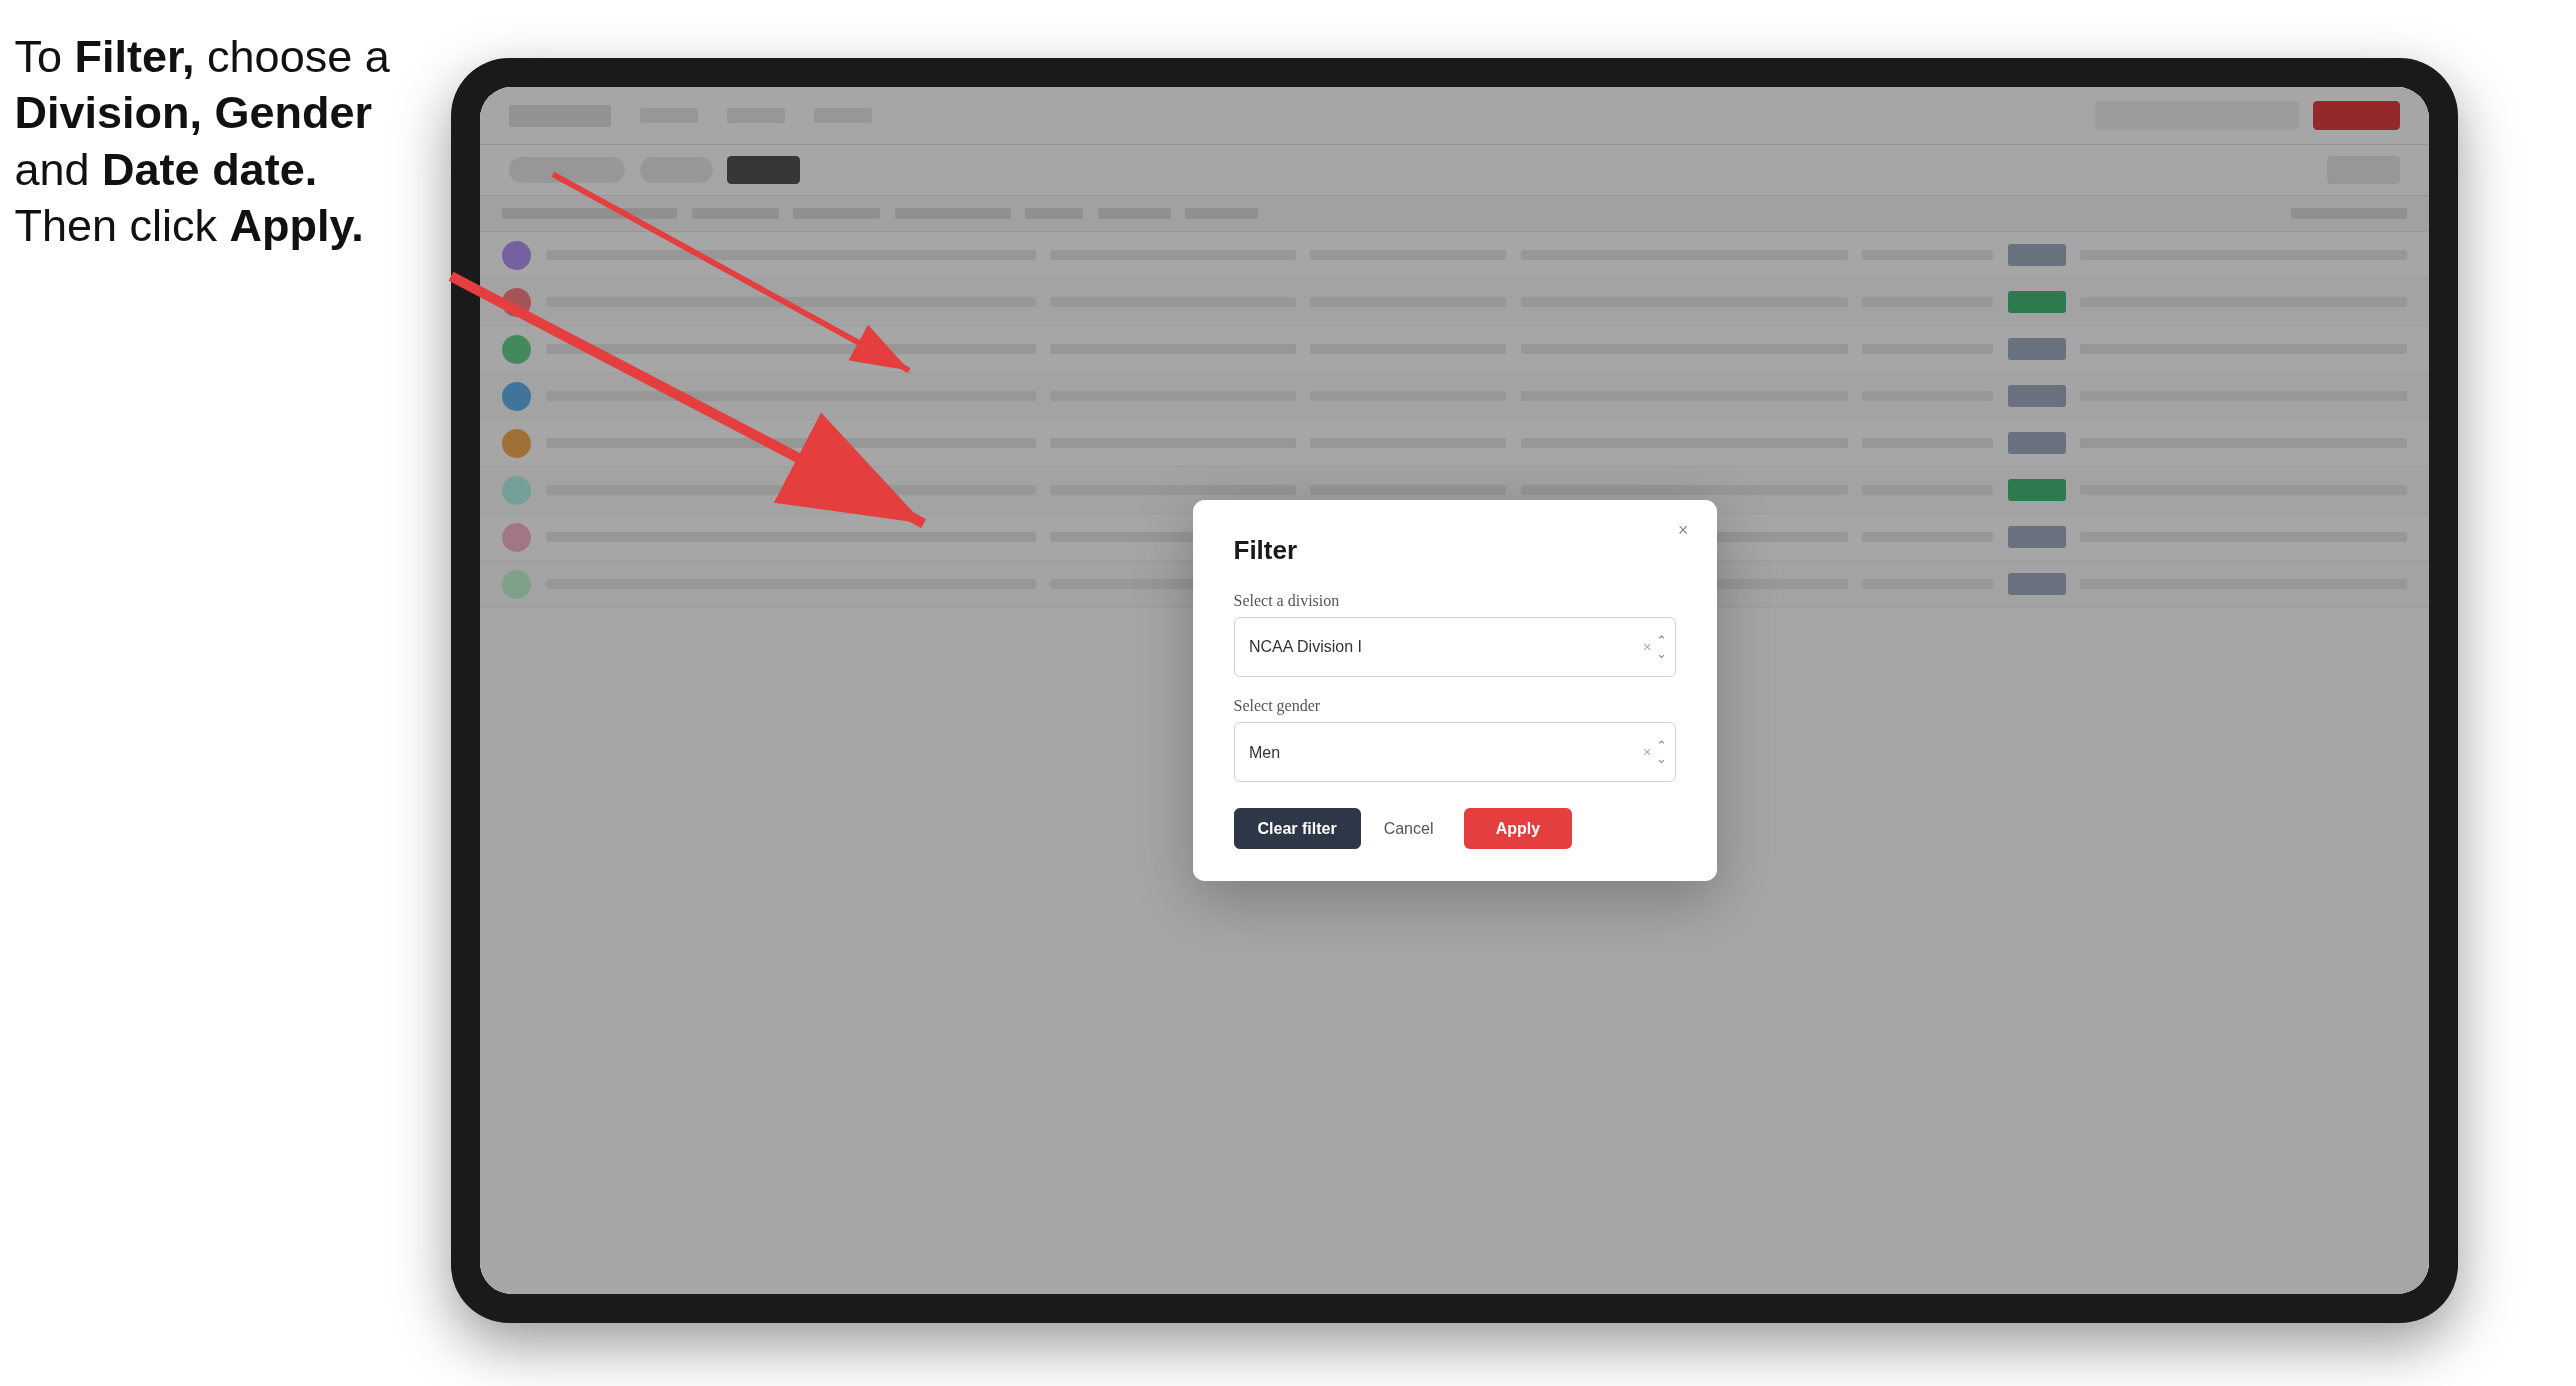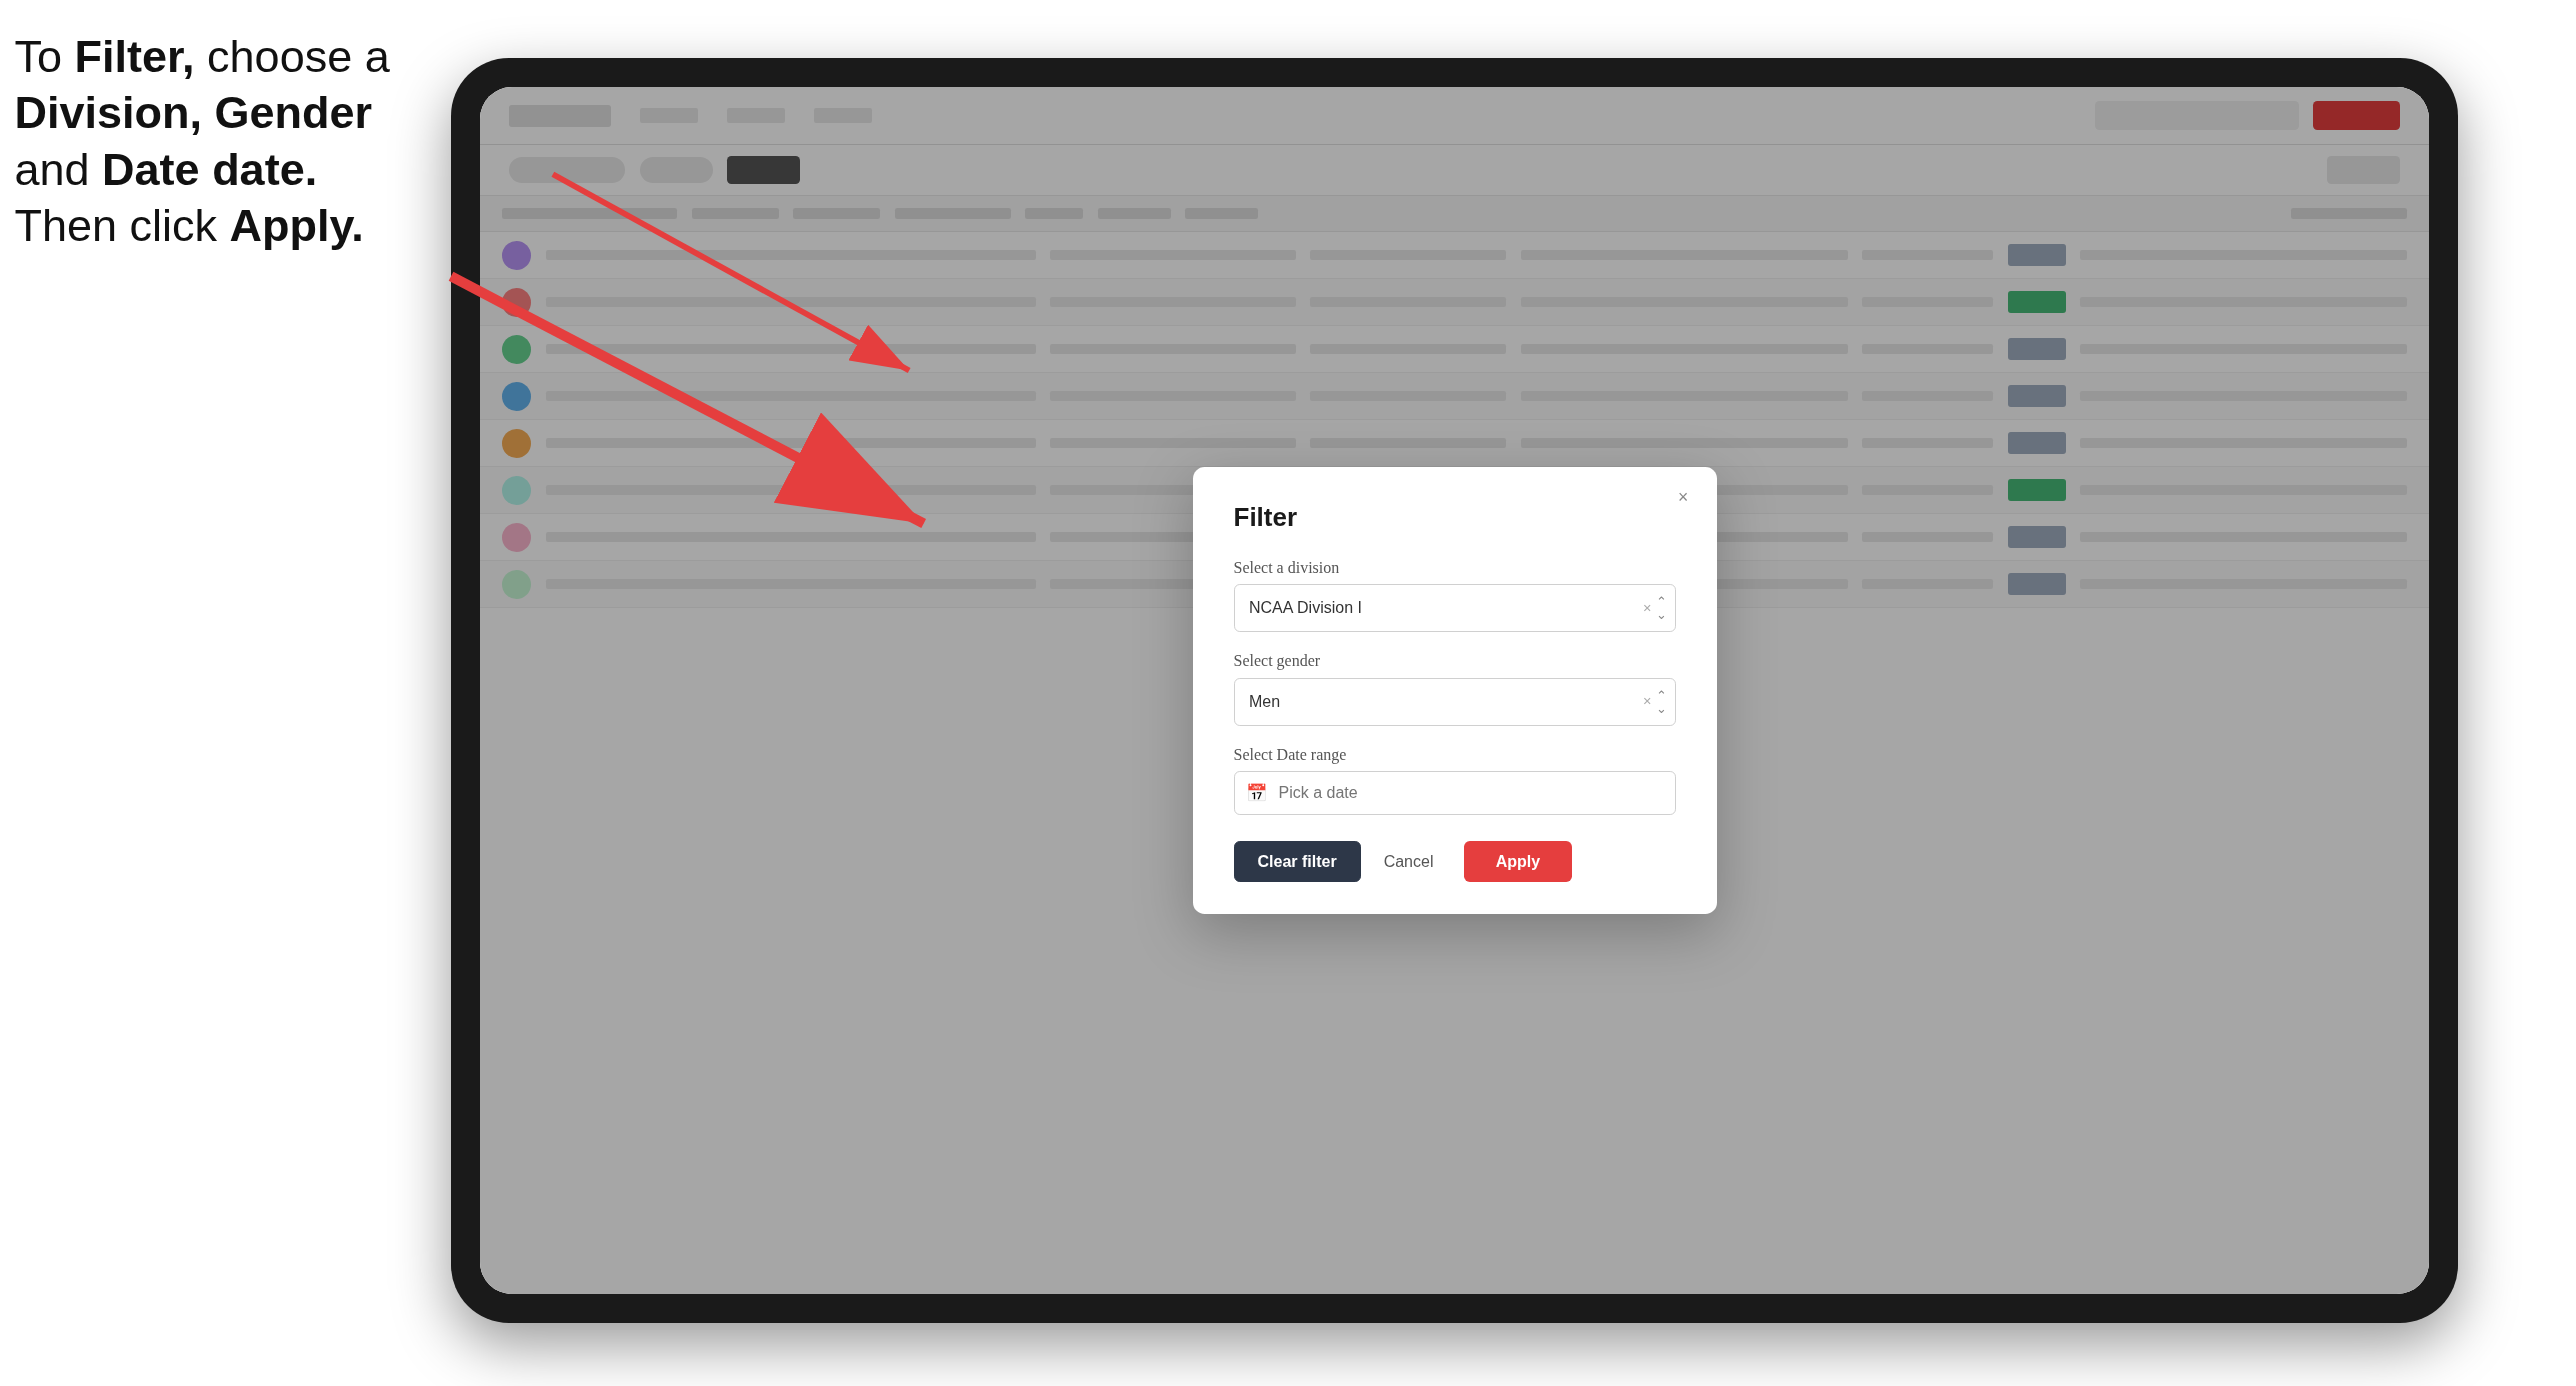--- a/index.html
+++ b/index.html
@@ -235,21 +235,21 @@
       font-family: Liberation Serif, serif;
     }
 
     .select-wrapper {
       position: relative;
       width: 100%;
     }
 
     .form-select {
       width: 100%;
-      height: 48px;
+      height: 60px;
       border: 1.1px solid #d0d0d0;
       border-radius: 5.8px;
       padding: 0 36px 0 14.5px;
       font-size: 16px;
       color: #333;
       background: #fff;
       appearance: none;
       cursor: pointer;
     }
 
@@ -513,27 +513,20 @@
             <select class="form-select">
               <option>Men</option>
             </select>
             <div class="select-icons">
               <span class="select-clear">×</span>
               <span class="select-chevron">⌃<br style="line-height:0">⌄</span>
             </div>
           </div>
         </div>
 
-        <div class="form-field">
-          <label class="form-label">Select Date range</label>
-          <div class="date-input-wrapper">
-            <span class="calendar-icon">📅</span>
-            <input class="date-input" type="text" placeholder="Pick a date" style="">
-          </div>
-        </div>
 
         <div class="modal-footer">
           <button class="btn-clear-filter">Clear filter</button>
           <div class="modal-footer-right">
             <button class="btn-cancel">Cancel</button>
             <button class="btn-apply">Apply</button>
           </div>
         </div>
 
       </div>

